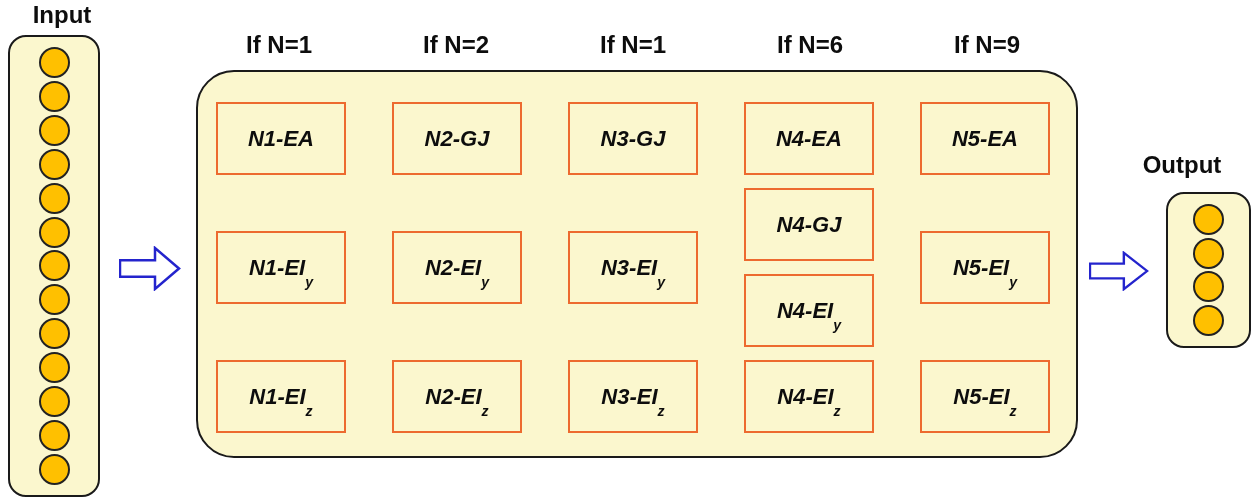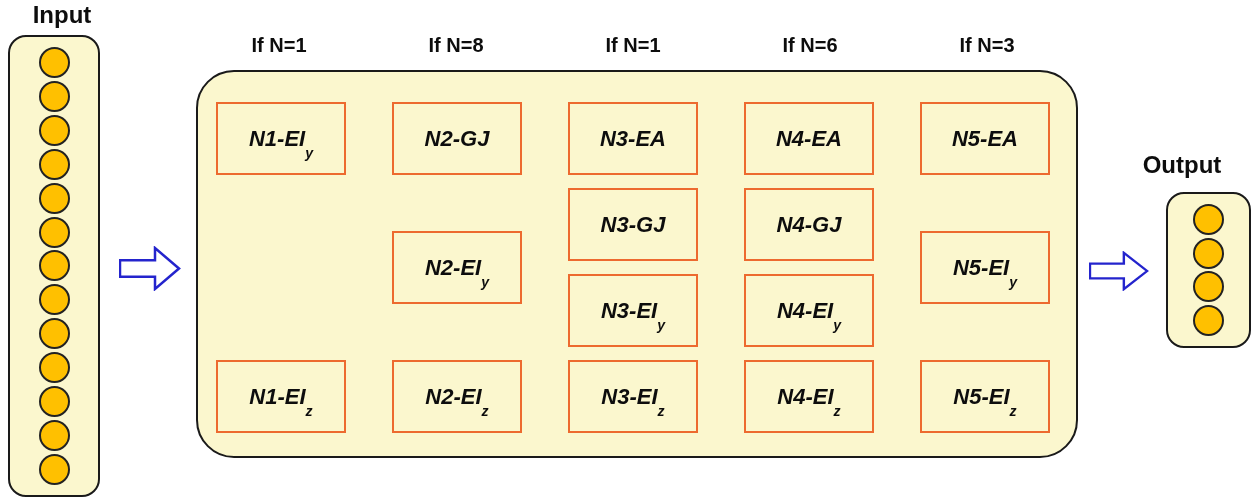--- a/index.html
+++ b/index.html
@@ -41,21 +41,21 @@
   .arrow{position:absolute;}
   .arrow-left{left:119px;top:246px;width:62px;height:45px;}
   .arrow-right{left:1089px;top:251px;width:60px;height:40px;}
   .arrow polygon{fill:#ffffff;stroke:var(--arrow-stroke);stroke-width:2.5;stroke-linejoin:miter;}
   .headers-row{
     position:absolute;left:196px;top:30px;width:882px;height:32px;
     display:flex;justify-content:space-between;
     padding:0 26px 0 18px;
   }
   .branch-header{
-    flex:0 0 130px;text-align:center;font-size:20px;font-weight:bold;
+    flex:0 0 130px;text-align:center;font-size:24px;font-weight:bold;
     line-height:30px;white-space:nowrap;color:var(--text-color);
   }
   .main-box{
     position:absolute;left:196px;top:70px;width:882px;height:388px;
     background:var(--panel-fill);
     border:2.5px solid var(--box-border);border-radius:38px;
     display:flex;justify-content:space-between;
     padding:30px 26px 23px 18px;
   }
   .branch-column{
@@ -93,28 +93,32 @@
     <div class="node"></div>
     <div class="node"></div>
   </div>
 
 <svg class="arrow arrow-left" viewBox="0 0 62 44" preserveAspectRatio="none">
   <polygon points="1,14 36,14 36,2 60,22 36,42 36,30 1,30"></polygon>
 </svg>
 
 <div class="headers-row">
   <div class="branch-header">If N=1</div>
-  <div class="branch-header">If N=8</div>
+  <div class="branch-header">If N=2</div>
   <div class="branch-header">If N=1</div>
   <div class="branch-header">If N=6</div>
-  <div class="branch-header">If N=3</div>
+  <div class="branch-header">If N=9</div>
 </div>
 
 <div class="main-box">
   <div class="branch-column">
+    <div class="param-cell">
+        <span>N1-EA</span>
+        <span class="cell-sub"></span>
+      </div>
     <div class="param-cell">
         <span>N1-EI</span>
         <span class="cell-sub">y</span>
       </div>
     <div class="param-cell">
         <span>N1-EI</span>
         <span class="cell-sub">z</span>
       </div>
   </div>
   <div class="branch-column">
@@ -125,24 +129,20 @@
     <div class="param-cell">
         <span>N2-EI</span>
         <span class="cell-sub">y</span>
       </div>
     <div class="param-cell">
         <span>N2-EI</span>
         <span class="cell-sub">z</span>
       </div>
   </div>
   <div class="branch-column">
-    <div class="param-cell">
-        <span>N3-EA</span>
-        <span class="cell-sub"></span>
-      </div>
     <div class="param-cell">
         <span>N3-GJ</span>
         <span class="cell-sub"></span>
       </div>
     <div class="param-cell">
         <span>N3-EI</span>
         <span class="cell-sub">y</span>
       </div>
     <div class="param-cell">
         <span>N3-EI</span>

